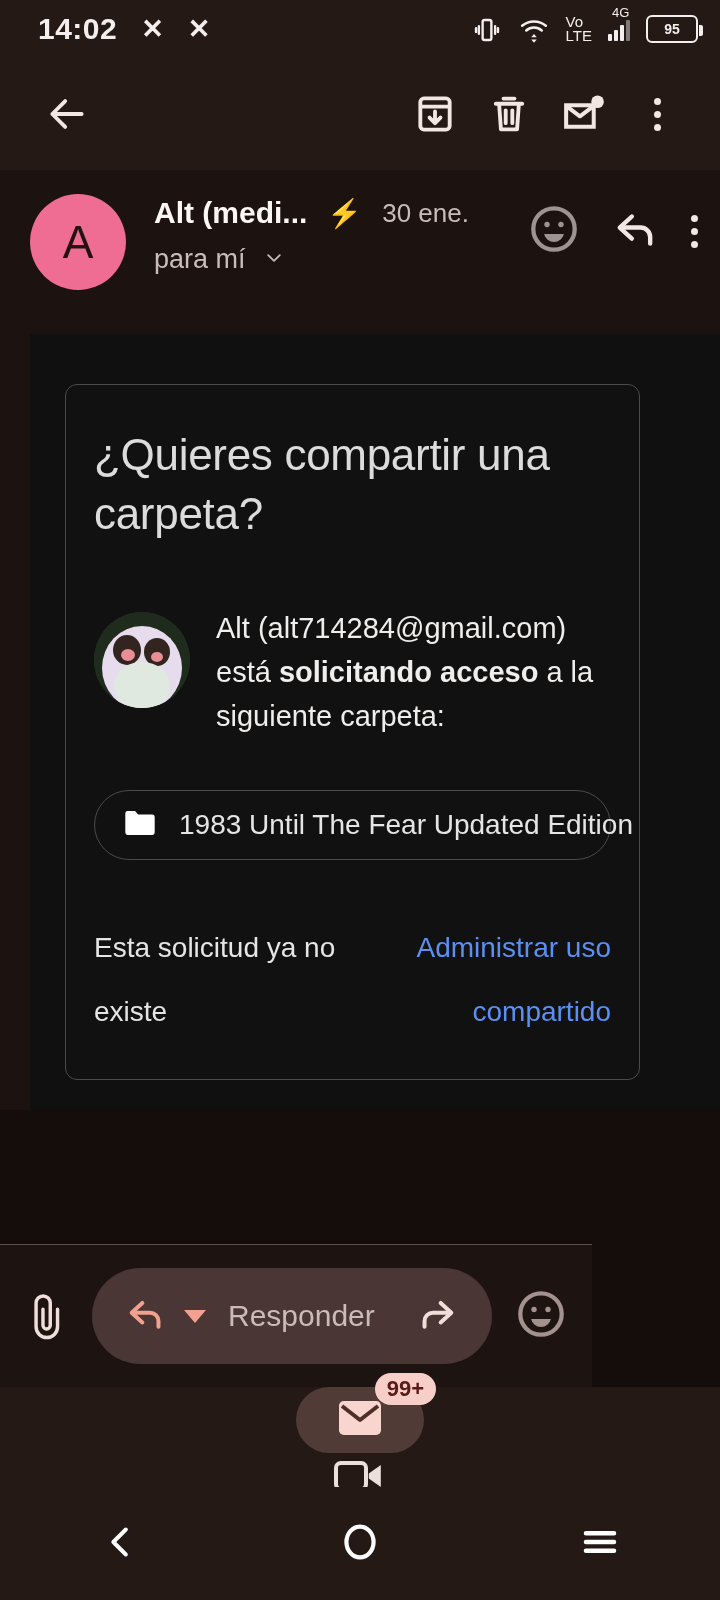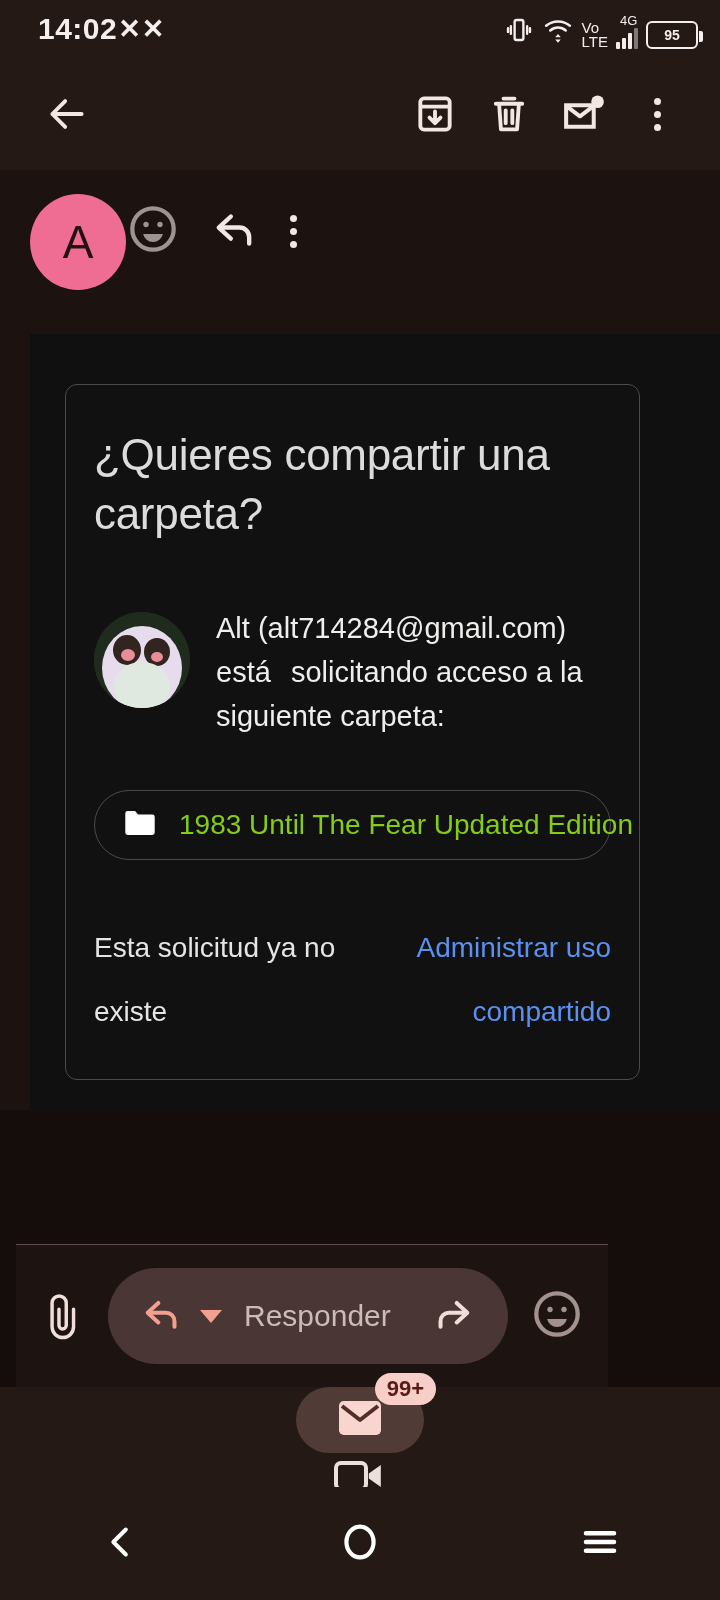--- a/index.html
+++ b/index.html
@@ -10,24 +10,24 @@
     -webkit-font-smoothing:antialiased;
   }
   .screen{ position:relative; width:720px; height:1600px; background:#140d0b; }
 
   
   .statusbar{
     height:58px; background:#241915;
     display:flex; align-items:center; justify-content:space-between;
     padding:0 22px 0 38px;
   }
-  .sb-left{ display:flex; align-items:center; gap:1px; }
+  .sb-left{ display:flex; align-items:center; gap:24px; }
   .sb-time{ color:#f4efee; font-size:30px; font-weight:bold; letter-spacing:.5px; }
   .sb-x{ color:#f4efee; font-size:27px; font-weight:bold; line-height:1; }
-  .sb-right{ display:flex; align-items:flex-end; gap:8px;margin-top:6px; }
+  .sb-right{ display:flex; align-items:flex-start; gap:16px;margin-top:6px; }
   .sb-vo{ color:#f4efee; font-size:15px; line-height:14px; text-align:left; font-weight:500;}
   .sig-wrap{ position:relative; padding-top:4px; }
   .sig-4g{ position:absolute; top:-10px; left:4px; color:#f4efee; font-size:13px; }
   .bars{ display:flex; align-items:flex-end; gap:2px; height:22px; }
   .bars i{ display:block; width:4px; background:#f4efee; border-radius:1px; }
   .bars i:nth-child(1){ height:7px; }
   .bars i:nth-child(2){ height:11px; }
   .bars i:nth-child(3){ height:16px; }
   .bars i:nth-child(4){ height:21px; opacity:.45; }
   .battery{
@@ -89,35 +89,35 @@
     letter-spacing:-.3px;
   }
   .req-row{ display:flex; margin-top:62px; }
   .req-photo{
     width:96px; height:96px; border-radius:50%; flex:0 0 auto; margin-top:6px;
     background:#21301f; overflow:hidden; position:relative;
   }
   .req-text{
     padding-left:26px; color:#f0eeec; font-size:29px; line-height:1.52;
   }
-  .req-text b{ font-weight:normal;margin-left:12px; }
+  .req-text b{ font-weight:bold; }
   .folder-chip{
     margin-top:52px; border:1.4px solid #4b4b4b; border-radius:40px;
     height:70px; display:flex; align-items:center; gap:22px; padding:0 28px;
   }
-  .folder-name{ color:#84cc16; font-size:28px; white-space:nowrap; }
+  .folder-name{ color:#e5e5e5; font-size:28px; white-space:nowrap; }
   .status-grid{
     margin-top:56px; display:flex; justify-content:space-between; align-items:flex-start;
   }
   .status-left{ color:#e5e5e5; font-size:28px; line-height:2.3; max-width:280px; }
   .status-right{ color:#5b90f0; font-size:28px; line-height:2.3; text-align:right; max-width:230px; }
 
   
   .reply-bar{
-    position:absolute; left:16px; top:1244px; width:592px; height:143px;
+    position:absolute; left:0; top:1244px; width:592px; height:143px;
     background:#1d1311; border-top:1.5px solid #5d4f4c;
     display:flex; align-items:center; padding:0 24px;
   }
   .reply-pill{
     flex:1; height:96px; margin:0 22px; border-radius:48px; background:#4a3634;
     display:flex; align-items:center; padding:0 30px;
   }
   .reply-placeholder{ color:#cbbcb8; font-size:30px; flex:1; padding-left:22px; }
   .caret-down{
     width:0;height:0;border-left:11px solid transparent;border-right:11px solid transparent;
@@ -219,20 +219,35 @@
       <span class="dots">
           <span></span>
           <span></span>
           <span></span>
         </span>
     </div>
   </div>
 
   <div class="sender">
     <div class="avatar">A</div>
+    <div class="sender-mid">
+      <div class="sender-line1">
+        <span class="sender-name">Alt (medi...</span>
+        <span class="bolt">⚡</span>
+        <span class="sender-date">30 ene.</span>
+      </div>
+      <div class="sender-line2">
+        <span class="sender-to">para mí</span>
+        <span>
+          <svg width="28" height="20" viewBox="0 0 24 24">
+              <path d="M5 8.5l7 7 7-7" fill="none" stroke="#c9bdba" stroke-width="2.1" stroke-linecap="round" stroke-linejoin="round"></path>
+            </svg>
+        </span>
+      </div>
+    </div>
     <div class="sender-acts">
       <span>
         <svg width="54" height="54" viewBox="0 0 24 24">
             <circle cx="12" cy="12" r="9.2" fill="none" stroke="#9d9390" stroke-width="1.9"></circle>
             <circle cx="8.9" cy="10" r="1.2" fill="#9d9390"></circle>
             <circle cx="15.1" cy="10" r="1.2" fill="#9d9390"></circle>
             <path d="M7.6 14.2h8.8a4.5 4.5 0 0 1-8.8 0z" fill="#9d9390"></path>
           </svg>
       </span>
       <span>

